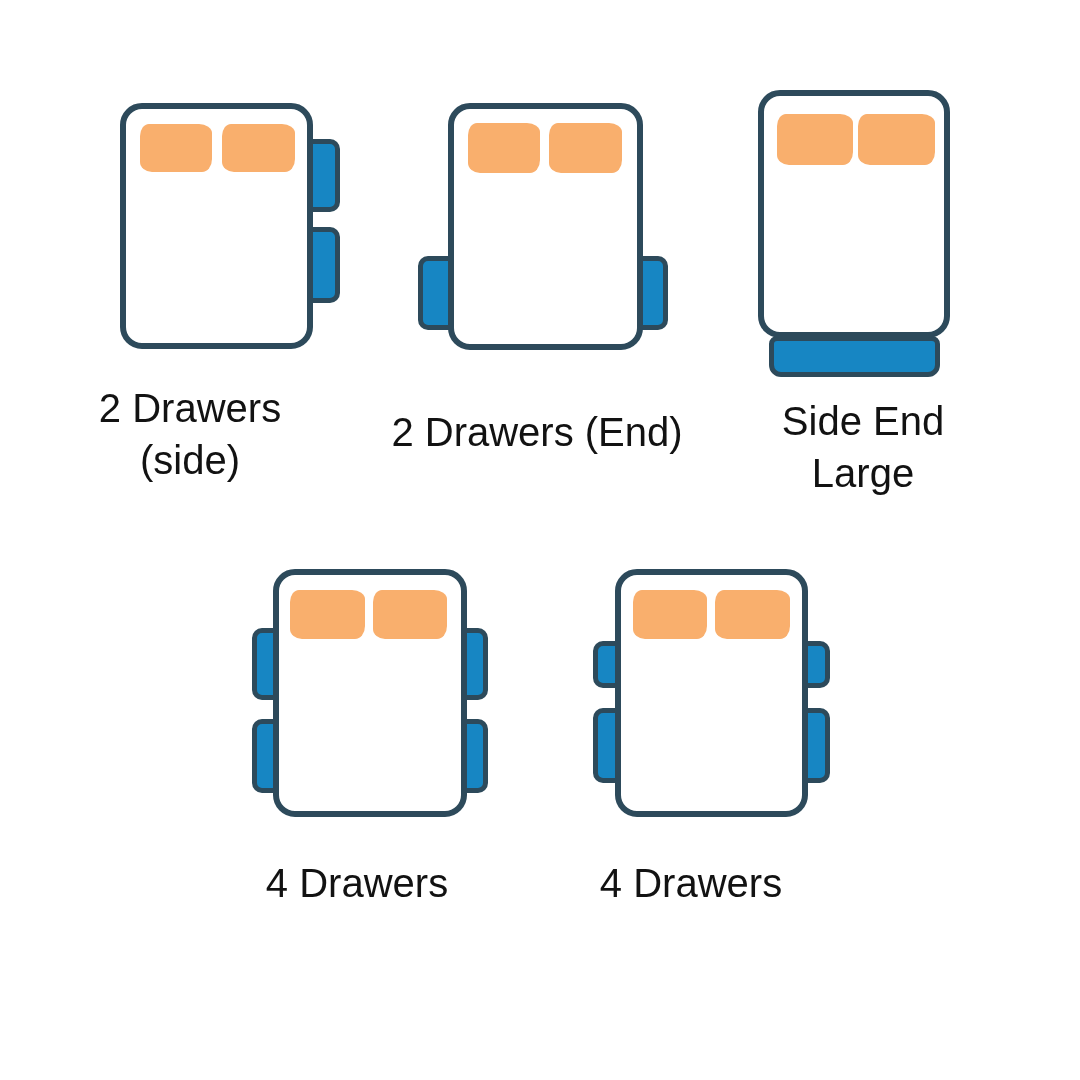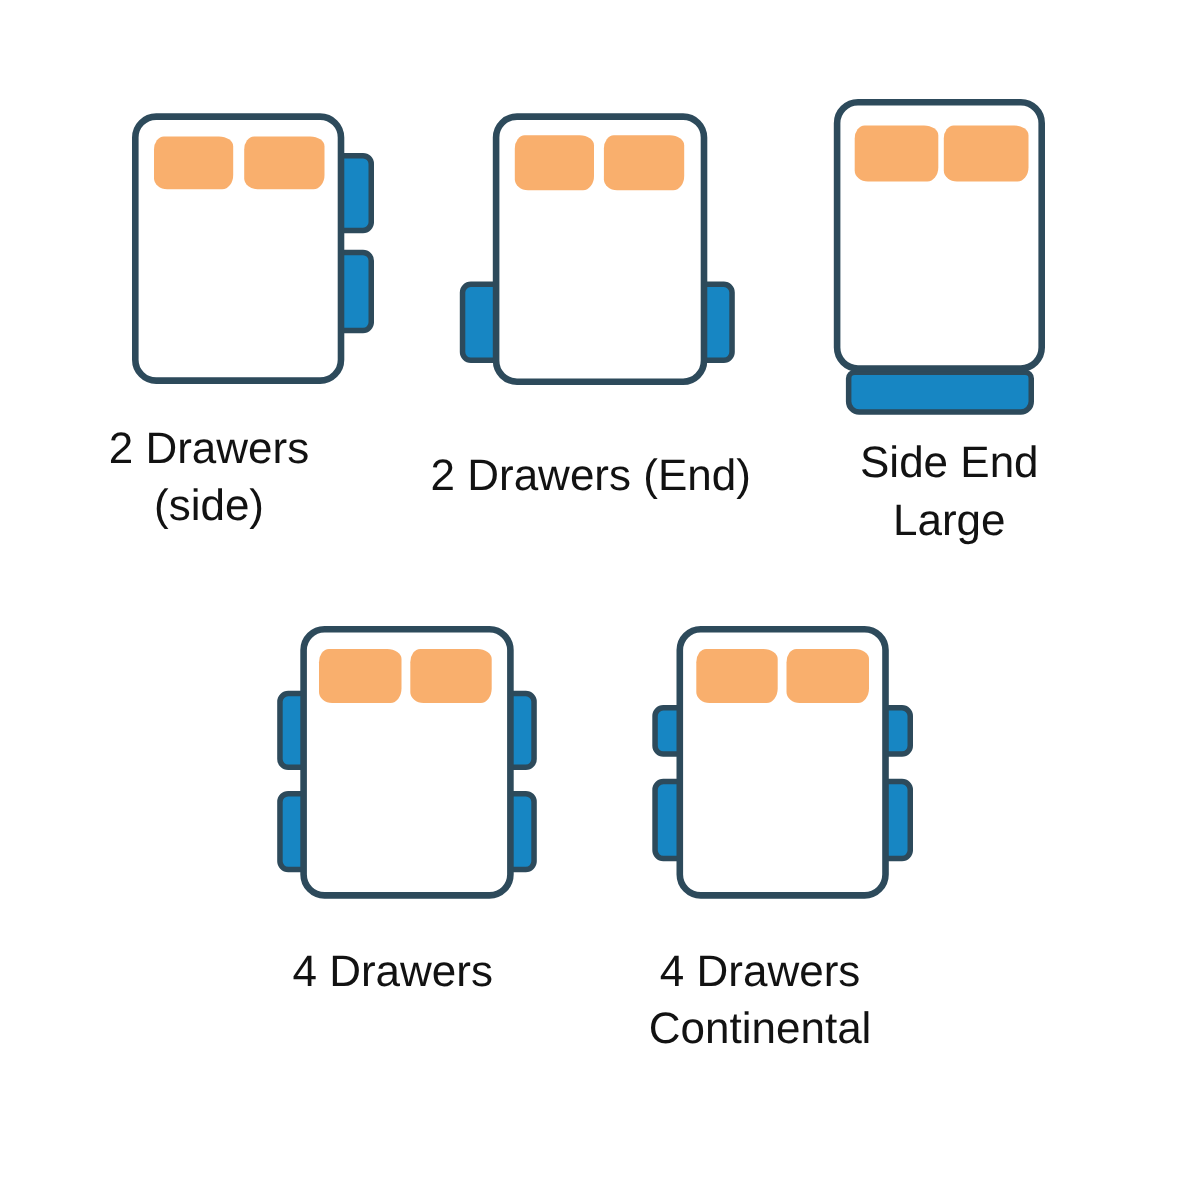--- a/index.html
+++ b/index.html
@@ -90,21 +90,21 @@
   <div class="drawer" style="position: absolute; left: 252px; top: 628px; width: 60px; height: 72px;"></div>
       <div class="drawer" style="position: absolute; left: 252px; top: 719px; width: 60px; height: 74px;"></div>
       <div class="drawer" style="position: absolute; left: 428px; top: 628px; width: 60px; height: 72px;"></div>
       <div class="drawer" style="position: absolute; left: 428px; top: 719px; width: 60px; height: 74px;"></div>
       <div class="bed-body" style="position: absolute; left: 273px; top: 569px; width: 194px; height: 248px;"></div>
       <div class="pillow" style="position: absolute; left: 290px; top: 590px; width: 75px; height: 49px;"></div>
       <div class="pillow" style="position: absolute; left: 373px; top: 590px; width: 74px; height: 49px;"></div>
     </figure>
 
   <figure class="bed">
-    <figcaption class="bed-label" style="left: 691px; top: 857px;"><span>4 Drawers</span><br><span>Continental</span></figcaption>
+    <figcaption class="bed-label" style="left: 691px; top: 857px;"><span>4 Drawers</span><br></figcaption>
   <div class="drawer" style="position: absolute; left: 593px; top: 641px; width: 60px; height: 47px;"></div>
       <div class="drawer" style="position: absolute; left: 593px; top: 708px; width: 60px; height: 75px;"></div>
       <div class="drawer" style="position: absolute; left: 770px; top: 641px; width: 60px; height: 47px;"></div>
       <div class="drawer" style="position: absolute; left: 770px; top: 708px; width: 60px; height: 75px;"></div>
       <div class="bed-body" style="position: absolute; left: 615px; top: 569px; width: 193px; height: 248px;"></div>
       <div class="pillow" style="position: absolute; left: 633px; top: 590px; width: 74px; height: 49px;"></div>
       <div class="pillow" style="position: absolute; left: 715px; top: 590px; width: 75px; height: 49px;"></div>
     </figure>
 
 </div>

